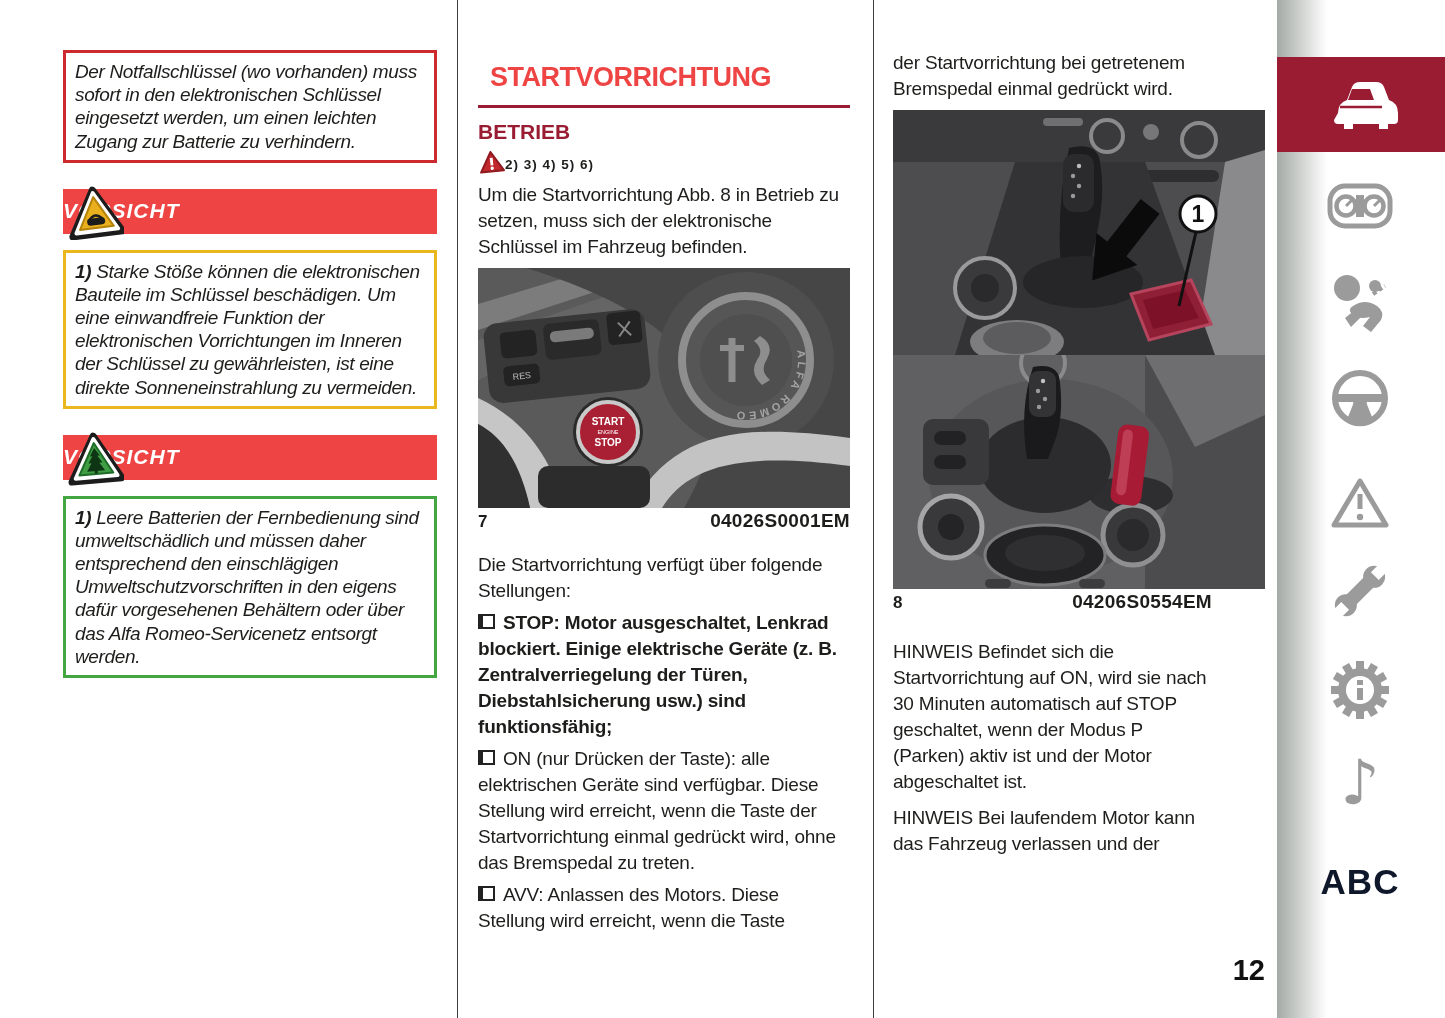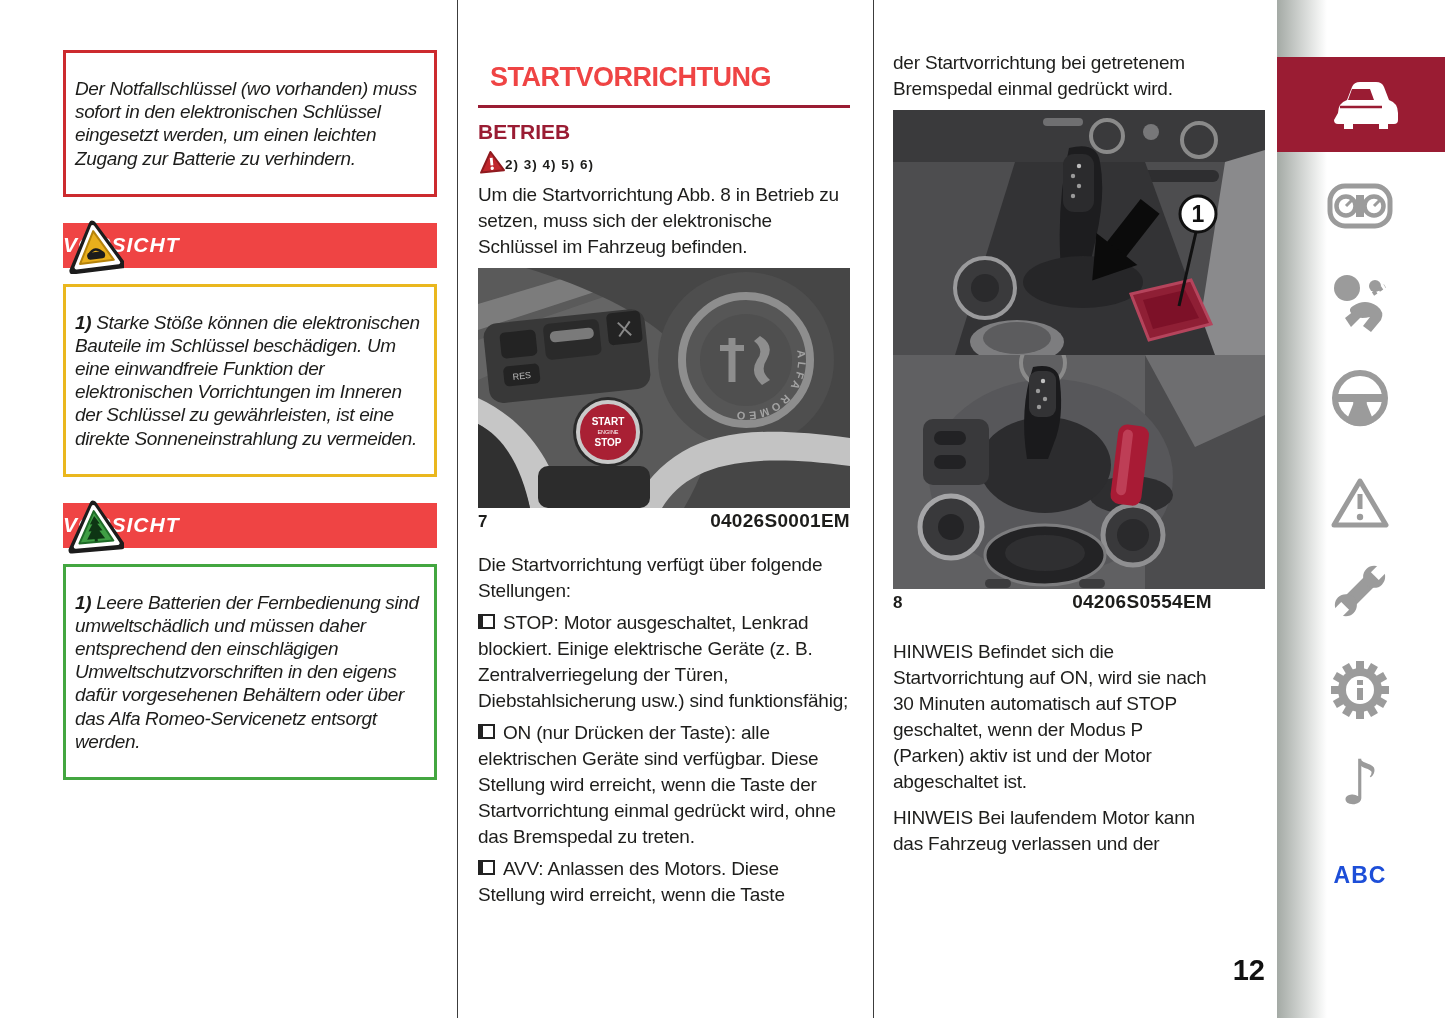--- a/index.html
+++ b/index.html
@@ -7,21 +7,21 @@
         font-family:"Liberation Sans",sans-serif;color:#1d1d1b;}
   .vrule{position:absolute;top:0;bottom:0;width:1px;background:#3c3c3c;}
   .vrule.r1{left:457px;} .vrule.r2{left:873px;}
 
   .col{position:absolute;top:50px;}
   .col-left{left:63px;width:374px;}
   .col-mid{left:478px;width:372px;}
   .col-right{left:893px;width:319px;}
 
   
-  .warnbox{border:3px solid;padding:24px 9px;font-style:italic;font-size:19px;
+  .warnbox{border:3px solid;padding:7px 9px;font-style:italic;font-size:19px;
            line-height:1.22;letter-spacing:-0.35px;}
   .box-red{border-color:#cc2a2e;}
   .box-yellow{border-color:#eab71e;margin-top:16px;}
   .box-green{border-color:#43a640;margin-top:16px;}
   .lead{font-weight:bold;}
 
   .banner{position:relative;height:45px;background:#ef4444;margin-top:26px;
           display:flex;align-items:center;justify-content:flex-start;}
   .banner-label{color:#ffffff;font-weight:bold;font-style:italic;font-size:21px;letter-spacing:1px;}
   .banner-icon{position:absolute;left:3px;top:-5px;}
@@ -31,36 +31,36 @@
   .title-rule{height:3px;background:#9a1c33;margin-top:4px;}
   .subtitle{color:#9a1c33;font-size:21px;font-weight:bold;margin:12px 0 0 0;}
   .warnrefs{display:flex;align-items:center;margin-top:8px;height:24px;}
   .warnrefs .refs{font-size:13.5px;font-weight:bold;letter-spacing:1px;}
   p.body{font-size:19px;line-height:26px;letter-spacing:-0.2px;margin:6px 0 0 0;}
   p.body.sp{margin-top:20px;}
   p.body.note{margin-top:26px;}
   .bullet{font-size:19px;line-height:26px;letter-spacing:-0.2px;margin-top:6px;}
   .bullet .sq{display:inline-block;width:10px;height:11px;border:2px solid #222;
               border-left-width:5px;margin-right:8px;}
-  .bullet.first{}
+  .bullet.first{font-weight:bold;}
 
   .fig{margin-top:8px;}
   .fig svg{display:block;}
   .figcap{display:flex;justify-content:space-between;align-items:baseline;
           font-weight:bold;margin-top:2px;}
   .figcap .fnum{font-size:17px;}
   .figcap .fcode{font-size:19px;letter-spacing:0.3px;}
 
   
   .side-shadow{position:absolute;left:1277px;top:0;width:50px;height:1018px;
                background:linear-gradient(to right,#a4aaa5,#ffffff);}
   .tab-active{position:absolute;left:1277px;top:57px;width:168px;height:95px;
               background:#9a1c33;display:flex;align-items:center;justify-content:center;}
   .side-icon{position:absolute;left:1322px;width:76px;display:flex;justify-content:center;}
-  .abc{font-weight:bold;font-size:23px;color:#1d4ed8;letter-spacing:1px;}
+  .abc{font-weight:bold;font-size:35px;color:#0f172a;letter-spacing:1px;}
   .note-glyph{font-family:"DejaVu Sans",sans-serif;font-size:62px;line-height:62px;color:#9b9b9b;}
 
   .pagenum{position:absolute;left:1150px;top:954px;width:115px;text-align:right;
            font-size:29px;font-weight:bold;color:#111;}
 </style>
 </head>
 <body>
 
 <div class="page">
 

